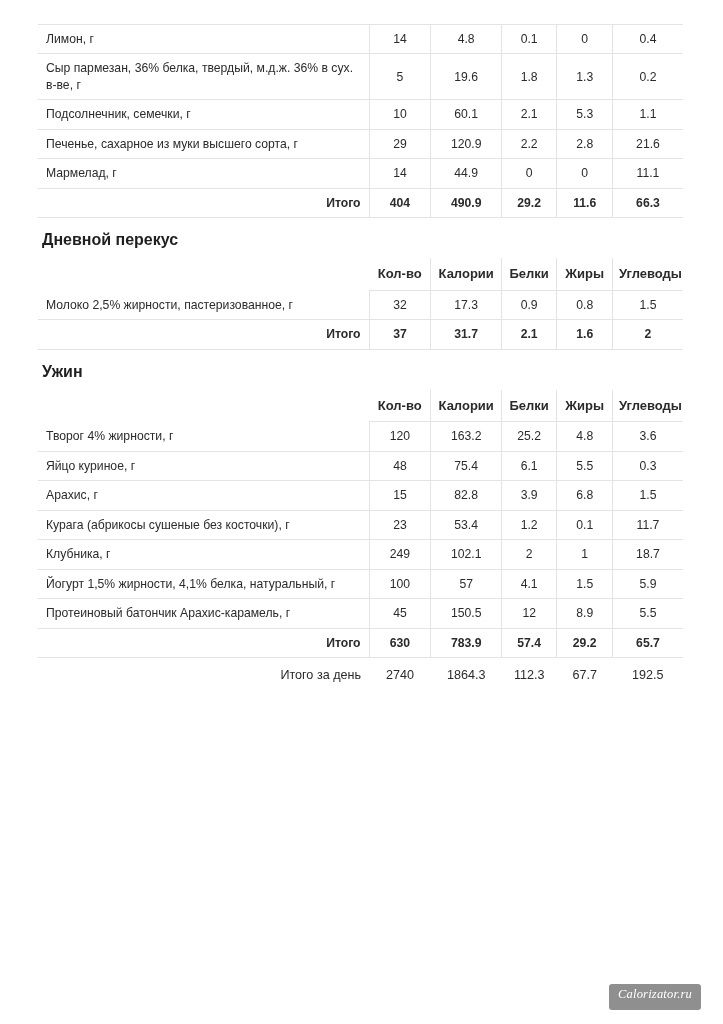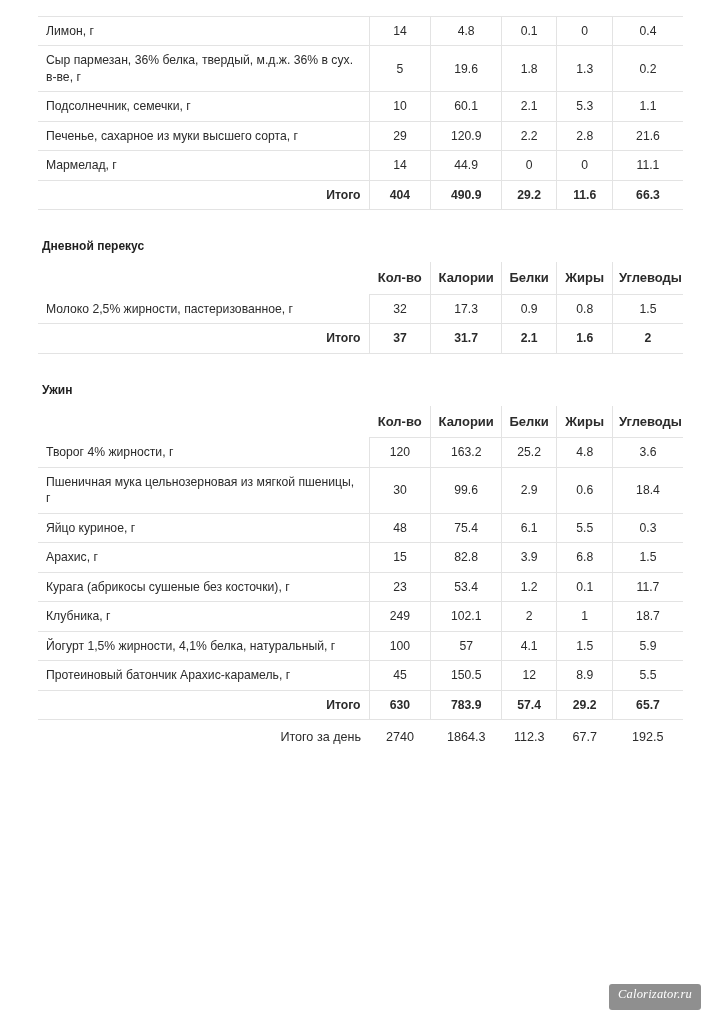--- a/index.html
+++ b/index.html
@@ -10,21 +10,21 @@
     font-family: "Liberation Sans", sans-serif;
   }
   .page {
     position: relative;
     width: 723px;
     height: 1024px;
     background: #ffffff;
     overflow: hidden;
   }
   .page-inner {
-    padding: 16px 40px 0 38px;
+    padding: 24px 40px 0 38px;
   }
   table.meal {
     width: 100%;
     border-collapse: collapse;
     table-layout: fixed;
   }
   table.meal col.c-name { width: 310px; }
   table.meal col.c-qty { width: 58px; }
   table.meal col.c-cal { width: 66px; }
   table.meal col.c-prot { width: 52px; }
@@ -73,24 +73,24 @@
     padding-top: 9px;
     padding-bottom: 9px;
     text-align: center;
     font-size: 12.6px;
   }
   tr.grand td.label {
     text-align: right;
     font-size: 12.6px;
   }
   .meal-title {
-    font-size: 12px;
+    font-size: 16px;
     font-weight: bold;
     color: #1f1f1f;
-    margin: 29px 0 9px 4px;
+    margin: 13px 0 9px 4px;
   }
   .top-rule {
     border-top: 1px solid #e3e3e3;
   }
   .watermark {
     position: absolute;
     right: 22px;
     bottom: 14px;
     background: #8f8f8f;
     color: #ffffff;
@@ -233,28 +233,20 @@
       <tbody>
         <tr>
           <td class="nowrap-break">Творог 4% жирности, г</td>
           <td class="num">120</td>
           <td class="num">163.2</td>
           <td class="num">25.2</td>
           <td class="num">4.8</td>
           <td class="num">3.6</td>
         </tr>
         <tr>
-          <td class="nowrap-break">Пшеничная мука цельнозерновая из мягкой пшеницы, г</td>
-          <td class="num">30</td>
-          <td class="num">99.6</td>
-          <td class="num">2.9</td>
-          <td class="num">0.6</td>
-          <td class="num">18.4</td>
-        </tr>
-        <tr>
           <td class="nowrap-break">Яйцо куриное, г</td>
           <td class="num">48</td>
           <td class="num">75.4</td>
           <td class="num">6.1</td>
           <td class="num">5.5</td>
           <td class="num">0.3</td>
         </tr>
         <tr>
           <td class="nowrap-break">Арахис, г</td>
           <td class="num">15</td>

